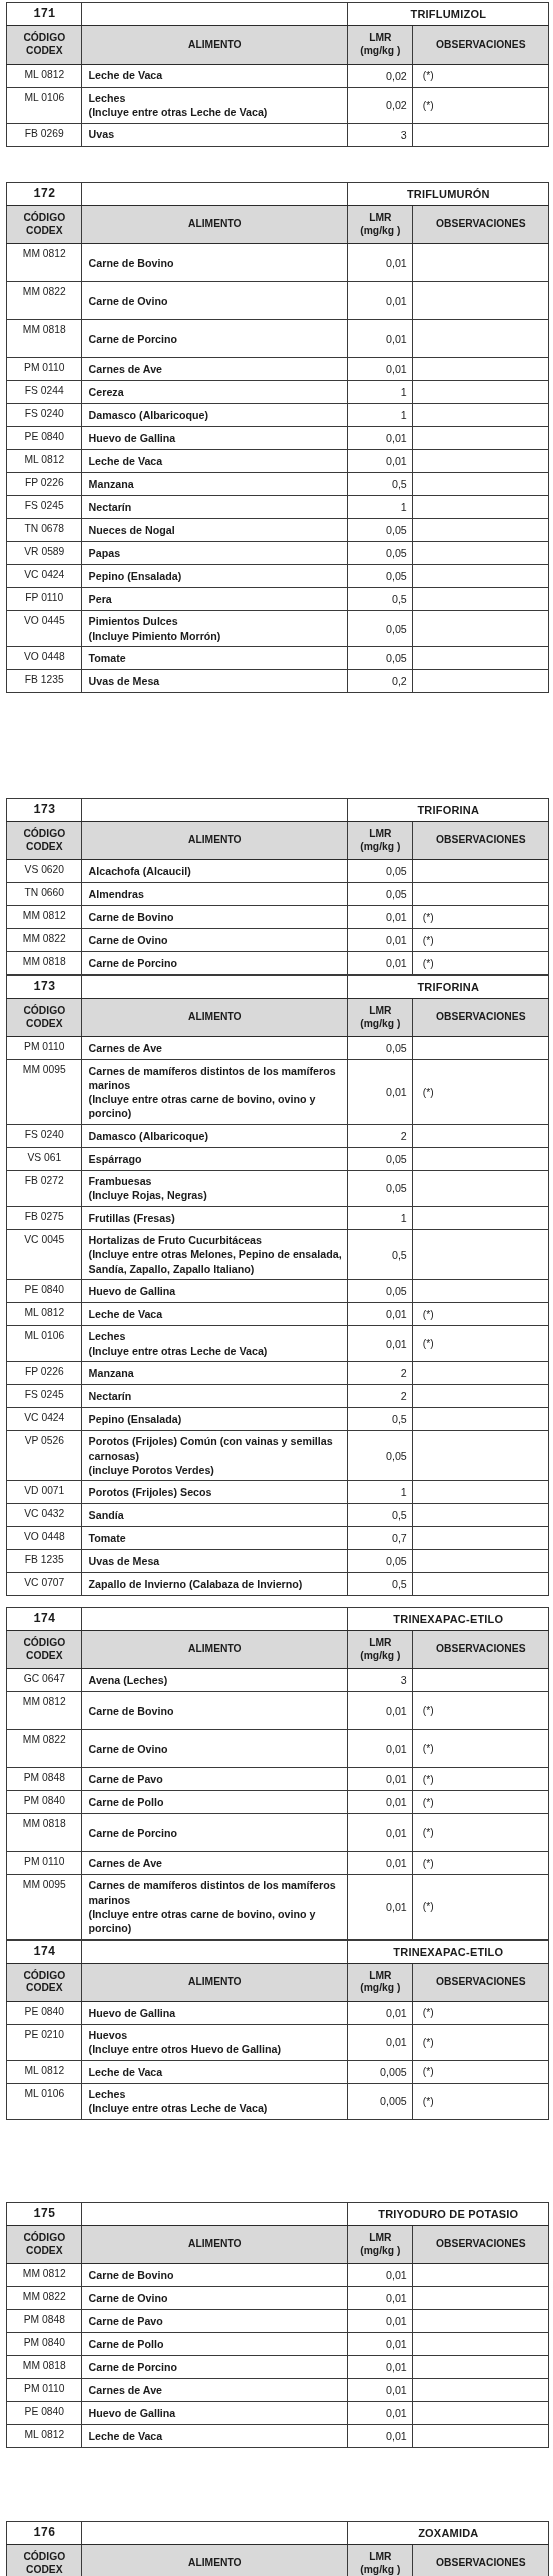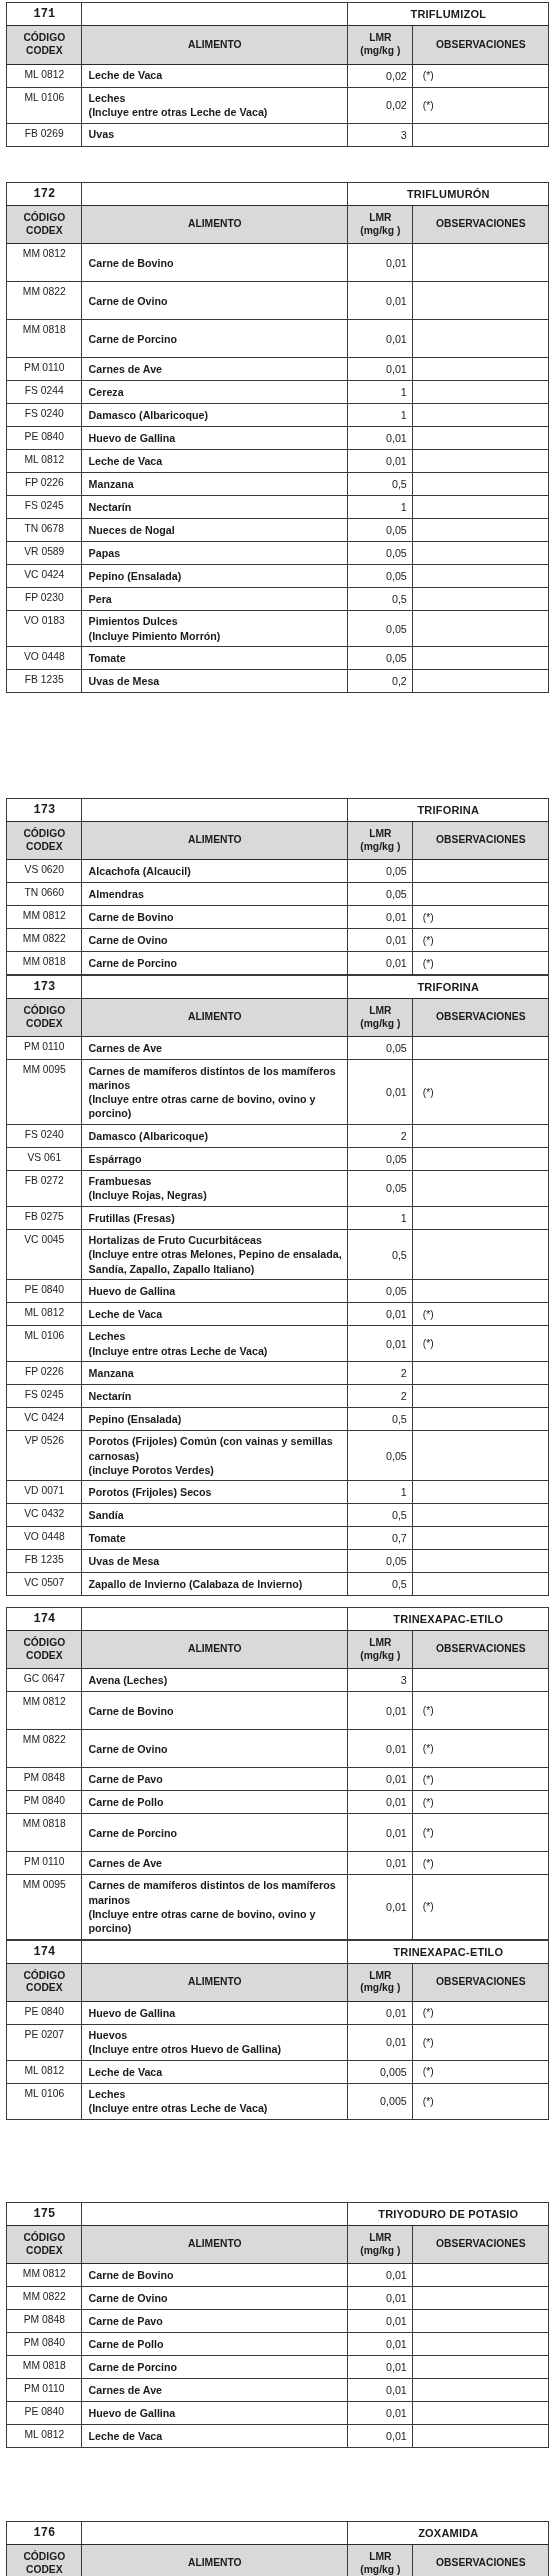--- a/index.html
+++ b/index.html
@@ -202,27 +202,27 @@
             <td class="lmr">0,05</td>
             <td class="obs"></td>
           </tr>
           <tr class="">
             <td class="code">VC 0424</td>
             <td class="food">Pepino (Ensalada)</td>
             <td class="lmr">0,05</td>
             <td class="obs"></td>
           </tr>
           <tr class="">
-            <td class="code">FP 0230</td>
+            <td class="code">FP 0110</td>
             <td class="food">Pera</td>
             <td class="lmr">0,5</td>
             <td class="obs"></td>
           </tr>
           <tr class="">
-            <td class="code">VO 0183</td>
+            <td class="code">VO 0445</td>
             <td class="food">Pimientos Dulces
 (Incluye Pimiento Morrón)</td>
             <td class="lmr">0,05</td>
             <td class="obs"></td>
           </tr>
           <tr class="">
             <td class="code">VO 0448</td>
             <td class="food">Tomate</td>
             <td class="lmr">0,05</td>
             <td class="obs"></td>
@@ -418,21 +418,21 @@
             <td class="lmr">0,7</td>
             <td class="obs"></td>
           </tr>
           <tr class="">
             <td class="code">FB 1235</td>
             <td class="food">Uvas de Mesa</td>
             <td class="lmr">0,05</td>
             <td class="obs"></td>
           </tr>
           <tr class="">
-            <td class="code">VC 0507</td>
+            <td class="code">VC 0707</td>
             <td class="food">Zapallo de Invierno  (Calabaza de Invierno)</td>
             <td class="lmr">0,5</td>
             <td class="obs"></td>
           </tr>
         </tbody>
       </table>
     </div>
     <div class="group" style="top: 1607px;">
       <table class="mrl">
         <colgroup>
@@ -527,21 +527,21 @@
 (mg/kg )</th>
             <th class="h-obs">OBSERVACIONES</th>
           </tr>
           <tr class="">
             <td class="code">PE 0840</td>
             <td class="food">Huevo de Gallina</td>
             <td class="lmr">0,01</td>
             <td class="obs">(*)</td>
           </tr>
           <tr class="">
-            <td class="code">PE 0207</td>
+            <td class="code">PE 0210</td>
             <td class="food">Huevos
 (Incluye entre otros Huevo de Gallina)</td>
             <td class="lmr">0,01</td>
             <td class="obs">(*)</td>
           </tr>
           <tr class="">
             <td class="code">ML 0812</td>
             <td class="food">Leche de Vaca</td>
             <td class="lmr">0,005</td>
             <td class="obs">(*)</td>

